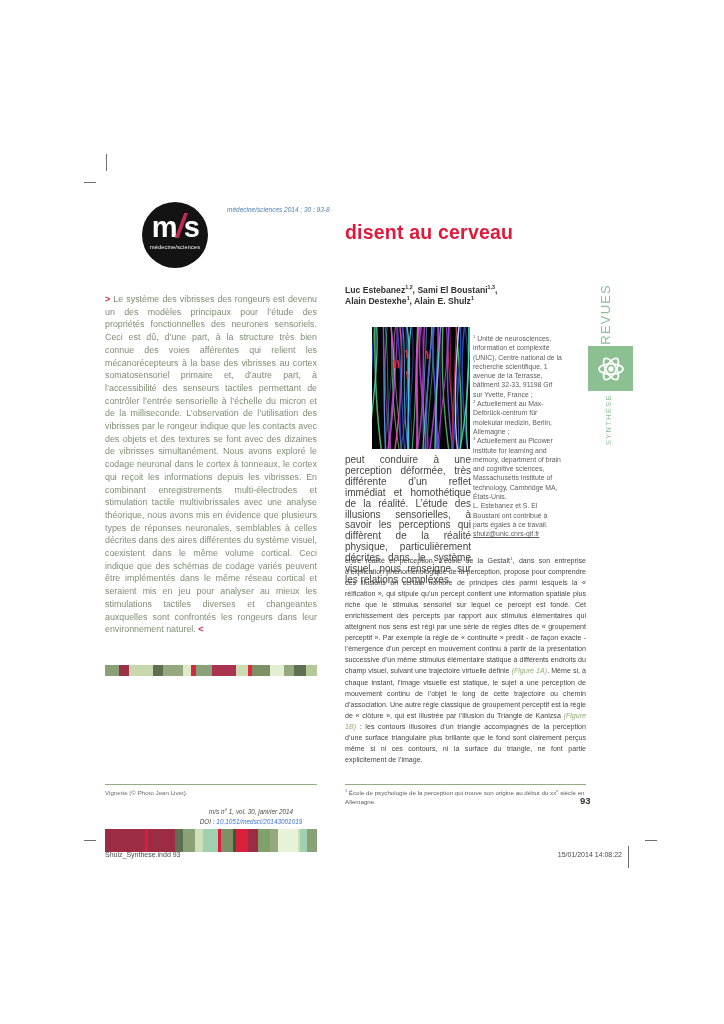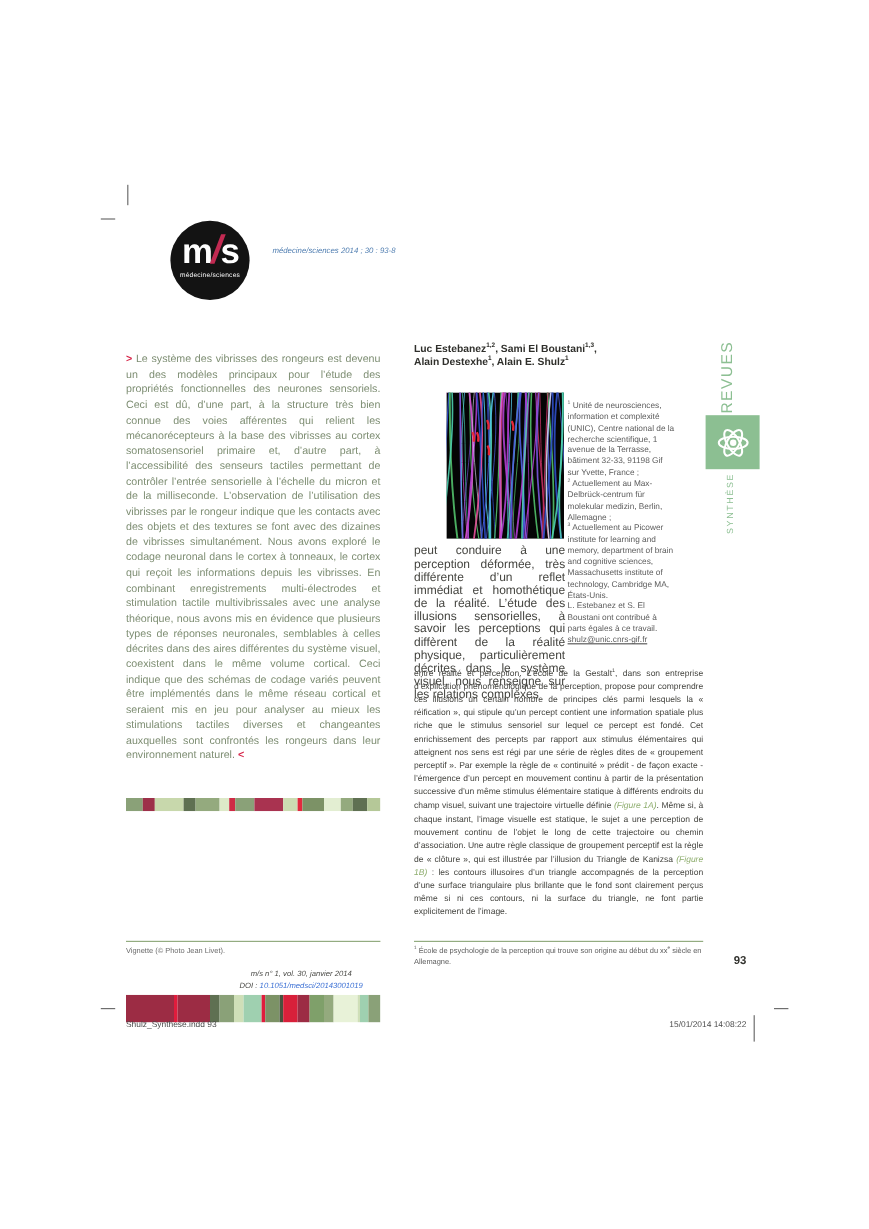--- a/index.html
+++ b/index.html
@@ -8,21 +8,21 @@
     position:relative; width:724px; height:1024px; background:#ffffff;
     font-family:"Liberation Sans", sans-serif; overflow:hidden; color:#454540;
   }
   .abs { position:absolute; }
   sup { font-size:62%; vertical-align:super; line-height:0; }
 
   
   .crop { position:absolute; background:#6e6e6e; }
 
   
-  .logo { left:142px; top:184px; width:66px; height:66px; border-radius:50%;
+  .logo { left:142px; top:202px; width:66px; height:66px; border-radius:50%;
           background:#131313; text-align:center; }
   .logo-ms { margin-top:9px; font-size:29px; font-weight:700; color:#ffffff;
              letter-spacing:-1.5px; line-height:30px; }
   .logo-slash { color:#c22a52; font-style:italic; font-size:33px; }
   .logo-caption { margin-top:2px; font-size:5.5px; color:#ffffff; letter-spacing:0.2px; }
 
   .journal-ref { left:227px; top:206px; font-size:6.5px; font-style:italic; color:#4f7db0; }
 
   .title { left:345px; top:222px; width:252px; font-size:19.5px; line-height:20.5px;
            font-weight:700; color:#e2183a; letter-spacing:0.2px; }
@@ -48,21 +48,21 @@
 
   .heading-left { left:105px; top:692px; width:206px; font-size:9.2px; font-weight:700;
                   color:#e2183a; line-height:12.5px; }
   .leftpar { left:105px; top:727px; width:212px; font-size:8.7px; line-height:13.2px;
              color:#3f3f3a; text-align:justify; }
 
   .rule { position:absolute; height:1px; background:#93ac80; }
   .vignette { left:105px; top:789px; font-size:6.2px; color:#6b6b6b; }
   .footnote { left:345px; top:789px; width:258px; font-size:6.2px; color:#5c5c5c;
               line-height:8.5px; }
-  .pagenum { left:580px; top:795px; width:42px; text-align:right; font-size:9.5px;
+  .pagenum { left:580px; top:795px; width:42px; font-size:9.5px;
              font-weight:700; color:#33332f; }
 
   .issue-ref { left:145px; top:807px; width:212px; text-align:center; font-size:6.4px;
                font-style:italic; color:#4a4a46; line-height:9.5px; }
   .doi-value { color:#3a6fd4; cursor:pointer; }
 
   .strip { position:absolute; display:flex; overflow:hidden; }
   .strip-mid { left:105px; top:665px; width:212px; height:11px; }
   .strip-bottom { left:105px; top:829px; width:212px; height:23px; }
 
@@ -88,20 +88,21 @@
   <div class="crop" style="left:628px;top:846px;width:1px;height:22px;"></div>
 
   <div class="abs logo">
     <div class="logo-ms"><span>m</span><span class="logo-slash">/</span><span>s</span></div>
     <div class="logo-caption">médecine/sciences</div>
   </div>
 
   <div class="abs journal-ref">médecine/sciences 2014 ; 30 : 93-8</div>
 
   <div class="abs title">
+    <div>disent au cerveau</div>
   </div>
 
   <div class="abs authors">
     <div><span>Luc Estebanez</span><sup>1,2</sup><span>, Sami El Boustani</span><sup>1,3</sup><span>,</span></div>
     <div><span>Alain Destexhe</span><sup>1</sup><span>, Alain E. Shulz</span><sup>1</sup></div>
   </div>
 
   <div class="abs abstract"><span class="marker">&gt;</span><span> Le système des vibrisses des rongeurs est devenu un des modèles principaux pour l’étude des propriétés fonctionnelles des neurones sensoriels. Ceci est dû, d’une part, à la structure très bien connue des voies afférentes qui relient les mécanorécepteurs à la base des vibrisses au cortex somatosensoriel primaire et, d’autre part, à l’accessibilité des senseurs tactiles permettant de contrôler l’entrée sensorielle à l’échelle du micron et de la milliseconde. L’observation de l’utilisation des vibrisses par le rongeur indique que les contacts avec des objets et des textures se font avec des dizaines de vibrisses simultanément. Nous avons exploré le codage neuronal dans le cortex à tonneaux, le cortex qui reçoit les informations depuis les vibrisses. En combinant enregistrements multi-électrodes et stimulation tactile multivibrissales avec une analyse théorique, nous avons mis en évidence que plusieurs types de réponses neuronales, semblables à celles décrites dans des aires différentes du système visuel, coexistent dans le même volume cortical. Ceci indique que des schémas de codage variés peuvent être implémentés dans le même réseau cortical et seraient mis en jeu pour analyser au mieux les stimulations tactiles diverses et changeantes auxquelles sont confrontés les rongeurs dans leur environnement naturel. </span><span class="marker">&lt;</span></div>
 
   <svg class="abs figure-img" viewBox="0 0 98 122" preserveAspectRatio="none">

